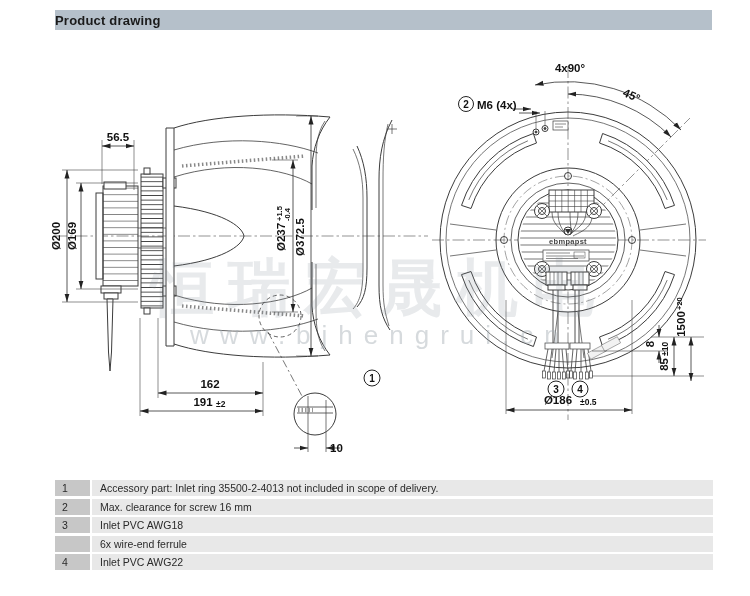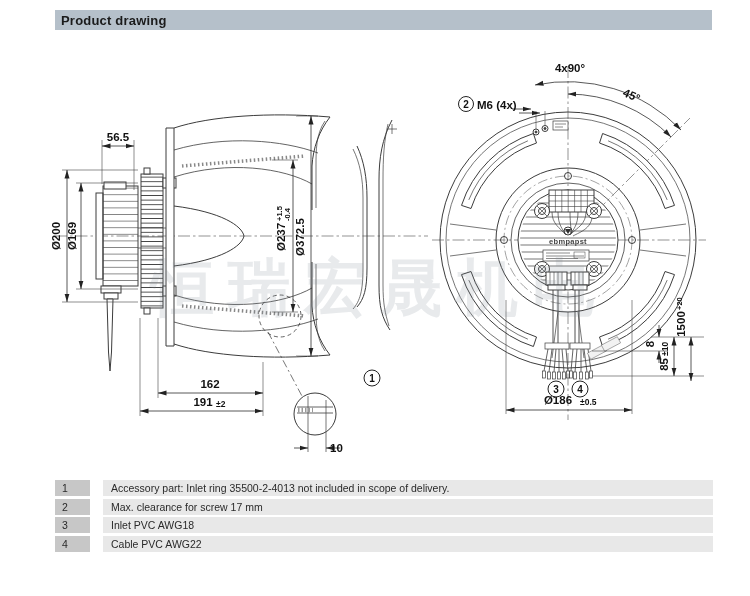--- a/index.html
+++ b/index.html
@@ -1,30 +1,30 @@
 <!DOCTYPE html>
 <html><head>
 <meta charset="utf-8">
 <style>
   html,body{margin:0;padding:0;background:#fff;}
   .page{position:relative;width:750px;height:596px;background:#ffffff;overflow:hidden;
         font-family:"Liberation Sans",sans-serif;}
   .header-bar{position:absolute;left:55px;top:10px;width:657px;height:20px;
               background:#b5c0ca;display:flex;align-items:center;}
-  .header-bar span{font-size:13px;font-weight:bold;color:#1b1b1b;padding-left:6px;letter-spacing:.2px;}
+  .header-bar span{font-size:13px;font-weight:bold;color:#1b1b1b;letter-spacing:.2px;}
   .drawing-svg{position:absolute;left:0;top:0;width:750px;height:596px;}
   .watermark-cn{position:absolute;left:152px;top:246px;font-size:62px;font-weight:bold;
                 color:rgba(130,140,150,0.18);letter-spacing:14px;white-space:nowrap;pointer-events:none;text-align:right;}
   .watermark-url{position:absolute;left:190px;top:320px;font-size:26px;
                  color:rgba(165,172,180,0.45);letter-spacing:11px;white-space:nowrap;pointer-events:none;}
   .notes{position:absolute;left:55px;top:480px;width:658px;}
   .note-row{display:flex;height:16px;margin-bottom:2.6px;}
   .note-row .num{width:35px;background:#c7c7c7;font-size:10.5px;color:#2a2a2a;
                  display:flex;align-items:center;padding-left:7px;box-sizing:border-box;}
-  .note-row .desc{flex:1;background:#e8e8e8;margin-left:13px;font-size:10.5px;color:#2a2a2a;
+  .note-row .desc{flex:1;background:#e8e8e8;margin-left:2px;font-size:10.5px;color:#2a2a2a;
                   display:flex;align-items:center;padding-left:8px;}
   
   text{font-family:"Liberation Sans",sans-serif;}
   .dt{font-size:11.5px;font-weight:bold;fill:#111;}
   .dts{font-size:7.5px;font-weight:bold;fill:#111;}
   .dtm{font-size:8.5px;font-weight:bold;fill:#111;}
   .cot{font-size:10px;font-weight:bold;fill:#111;}
   .logo{font-size:7.5px;font-weight:bold;fill:#444;letter-spacing:.3px;}
 </style>
 </head>
@@ -315,37 +315,42 @@
       </g>
       <g>
         <circle cx="580" cy="389" r="8" fill="#fff" stroke="#222" stroke-width="1"></circle>
         <text class="cot" x="580" y="392.5" text-anchor="middle">4</text>
       </g>
       <text class="logo" x="568" y="244" text-anchor="middle">ebmpapst</text>
     </g>
   </svg>
 
   <div class="watermark-cn">恒瑞宏晟机电</div>
+  <div class="watermark-url">www.bjhengrui.cn</div>
 
   <div class="header-bar">
     <span>Product drawing</span>
   </div>
 
   <div class="notes">
     <div class="note-row">
       <div class="num">1</div>
       <div class="desc">Accessory part: Inlet ring 35500-2-4013 not included in scope of delivery.</div>
     </div>
     <div class="note-row">
       <div class="num">2</div>
-      <div class="desc">Max. clearance for screw 17 mm</div>
+      <div class="desc">Max. clearance for screw 16 mm</div>
     </div>
     <div class="note-row">
       <div class="num">3</div>
       <div class="desc">Inlet PVC AWG18</div>
     </div>
     <div class="note-row">
+      <div class="num"></div>
+      <div class="desc">6x wire-end ferrule</div>
+    </div>
+    <div class="note-row">
       <div class="num">4</div>
-      <div class="desc">Cable PVC AWG22</div>
+      <div class="desc">Inlet PVC AWG22</div>
     </div>
   </div>
 
 </div>
 
 </body></html>

